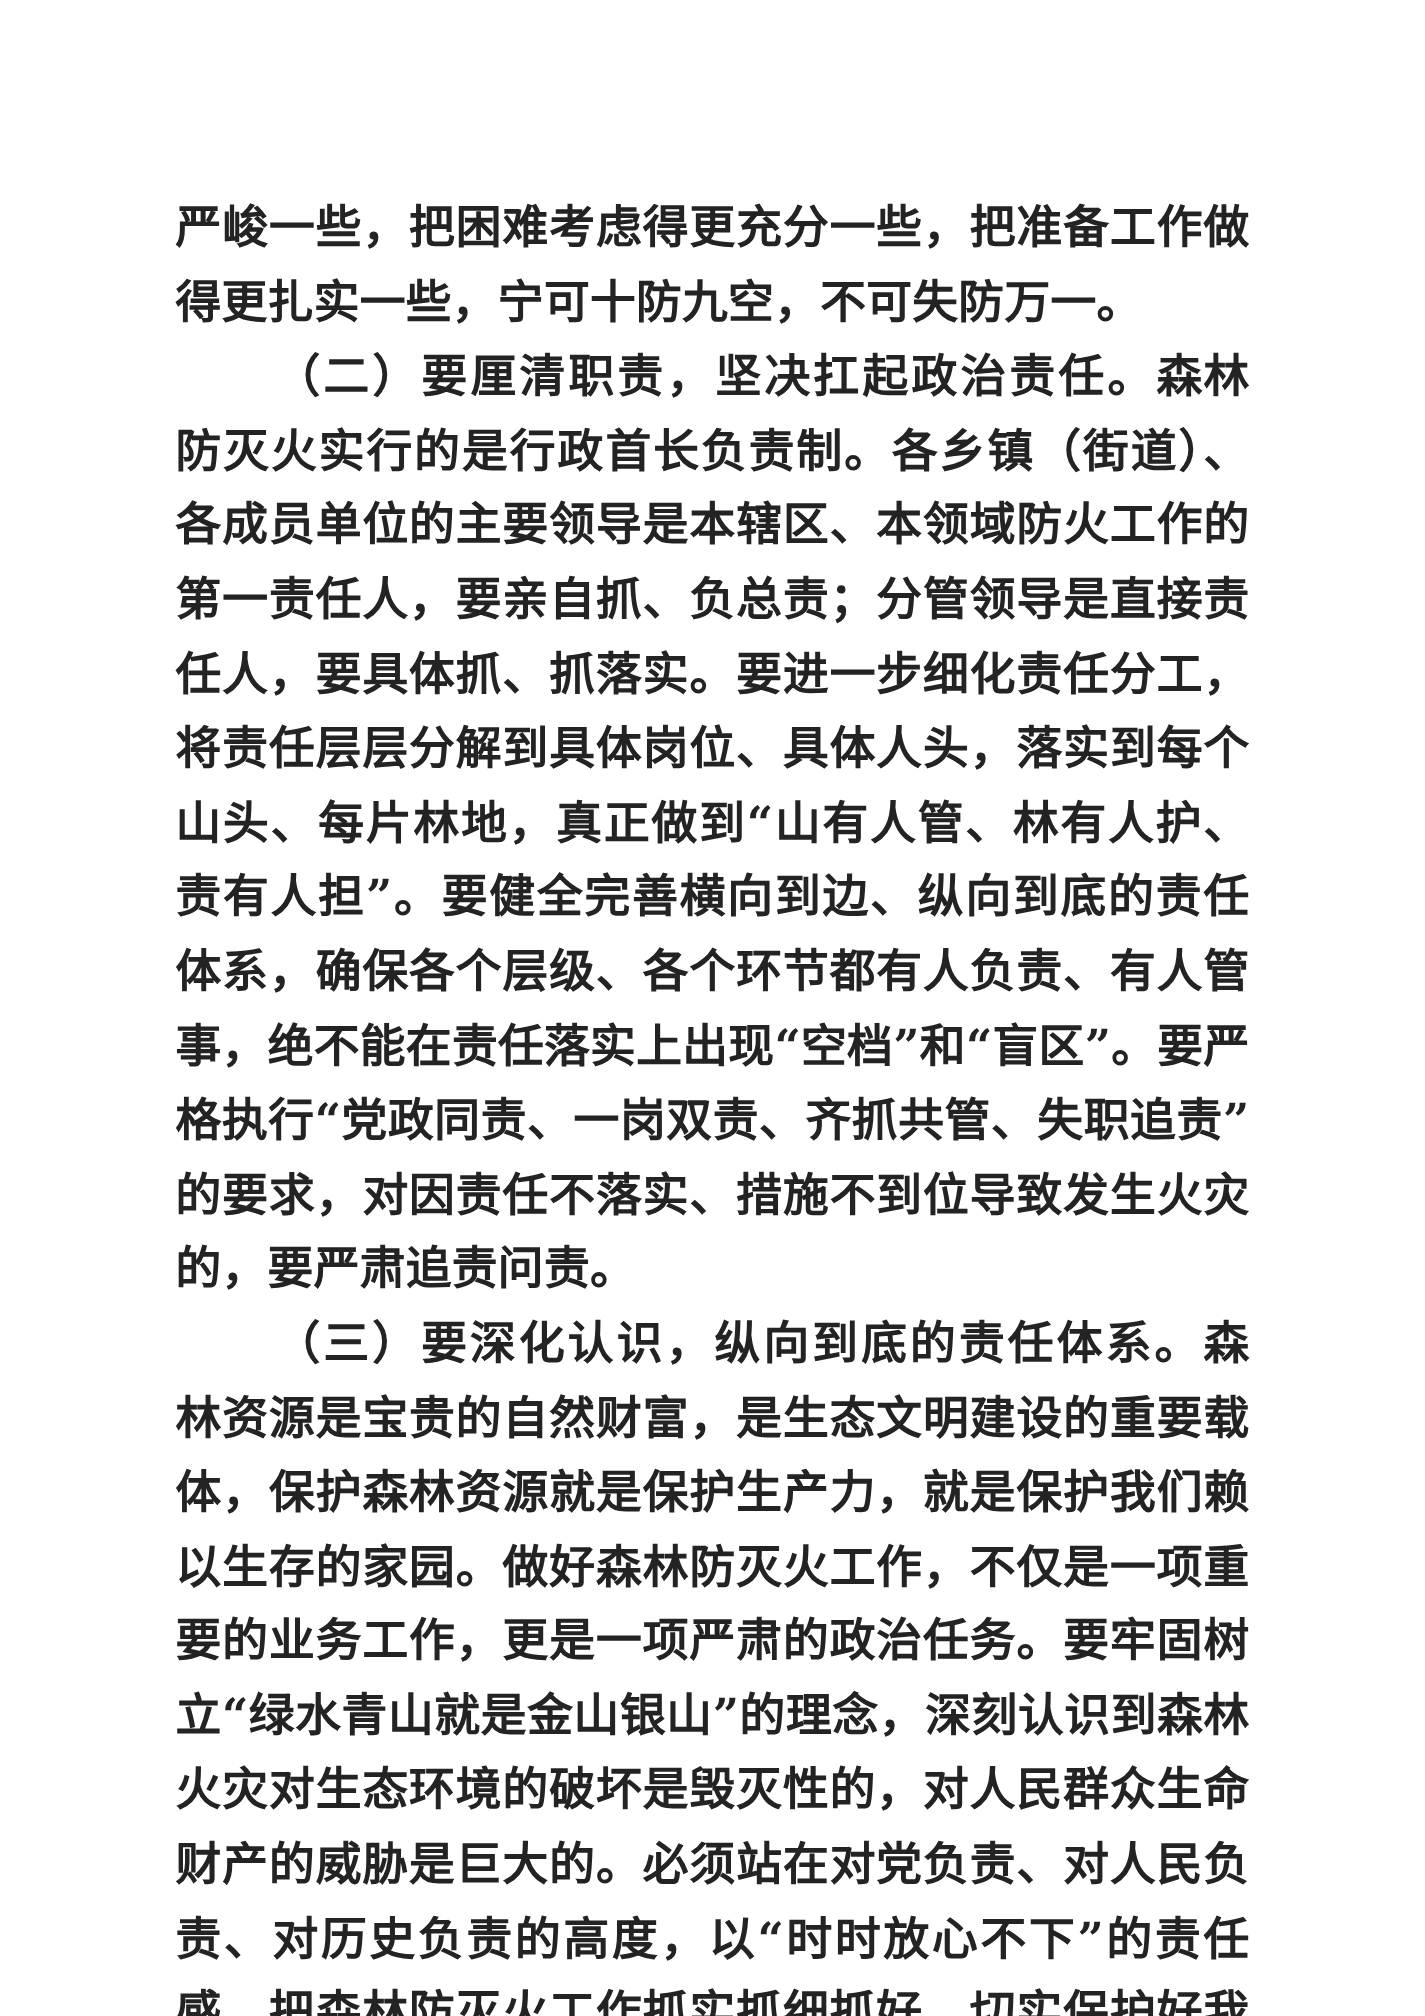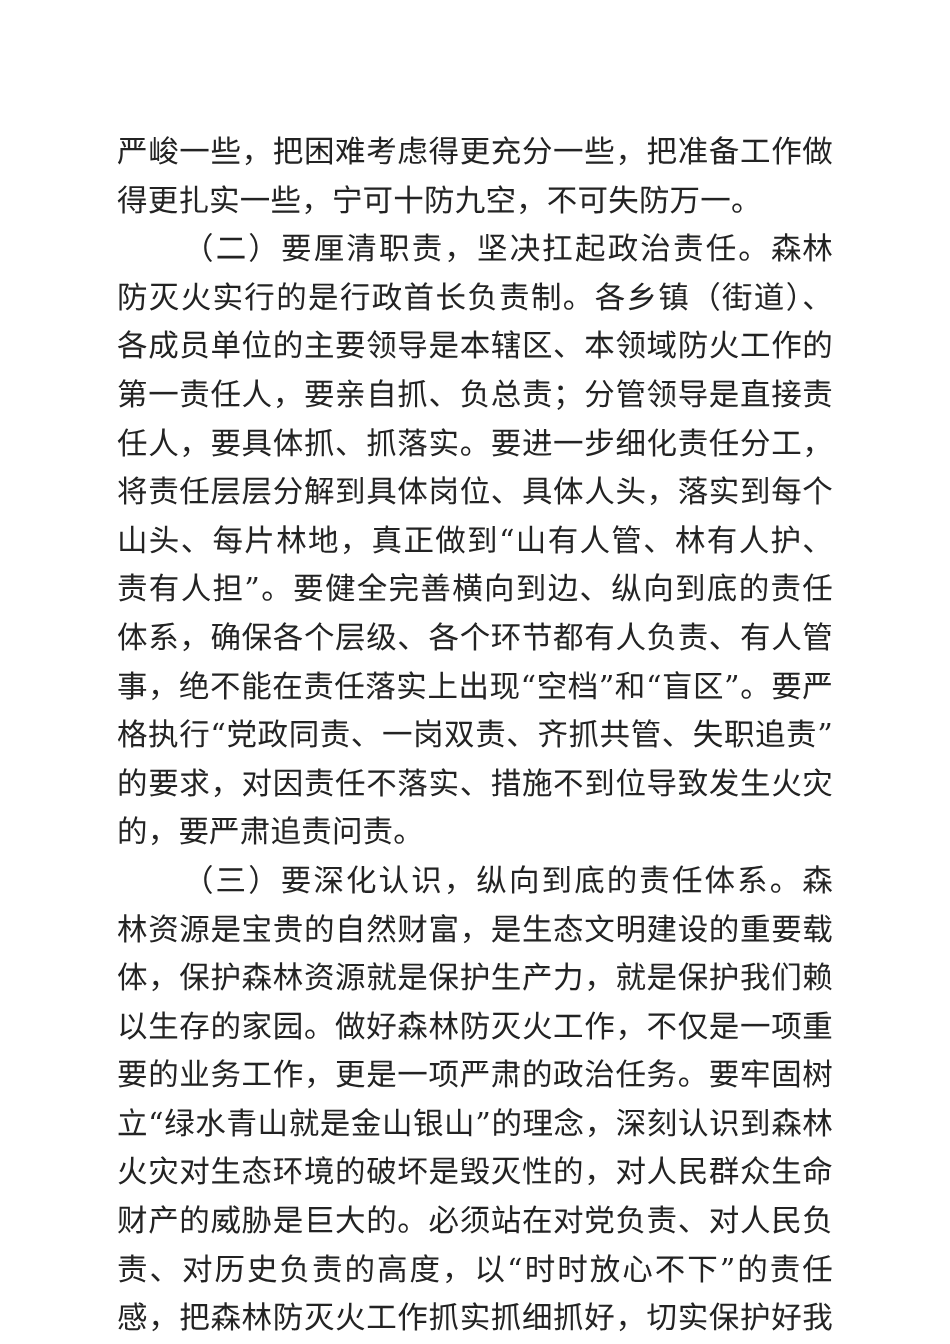--- a/index.html
+++ b/index.html
@@ -40,26 +40,26 @@
 
   .para.continued {
     text-indent: 0;
   }
 
   .para.indented {
     text-indent: 66px;
   }
 
   .heading-run {
-    font-weight: 400;
+    font-weight: 700;
     letter-spacing: 1.6px;
   }
 
   .body-run {
-    font-weight: 400;
+    font-weight: 700;
   }
 </style>
 </head>
 <body>
 
 <div class="page">
   <div class="page-body">
 
     <p class="para continued">
       <span class="body-run">严峻一些，把困难考虑得更充分一些，把准备工作做得更扎实一些，宁可十防九空，不可失防万一。</span>

